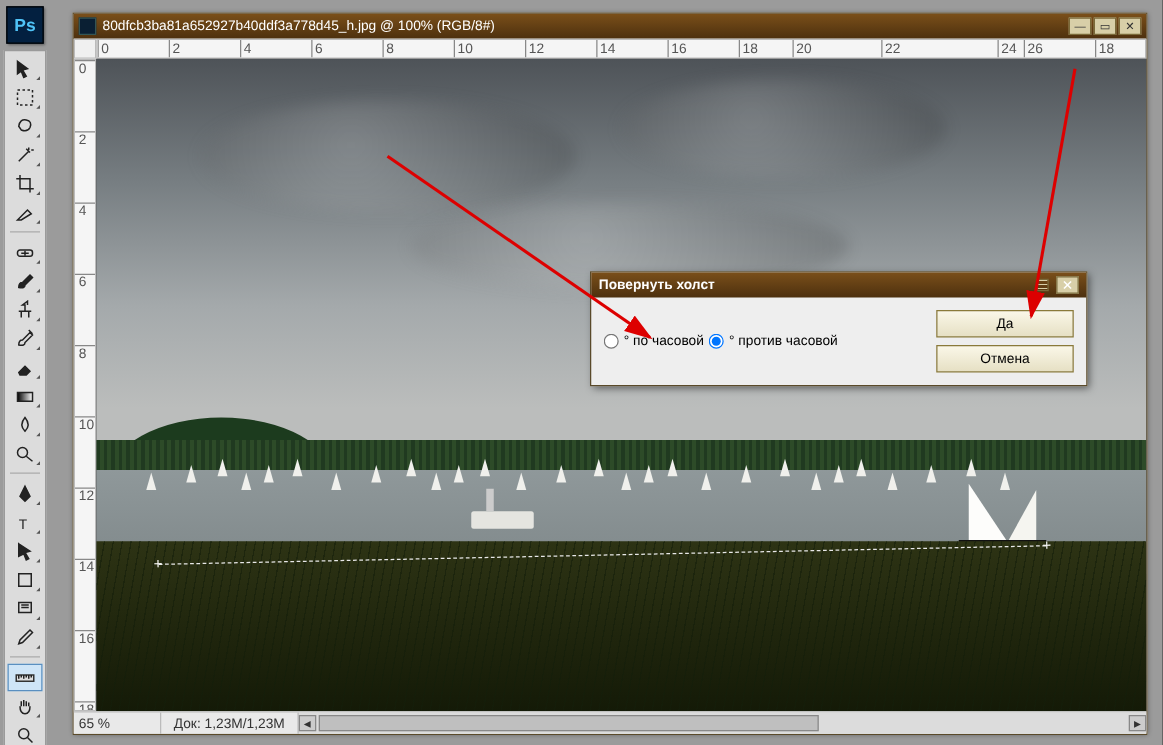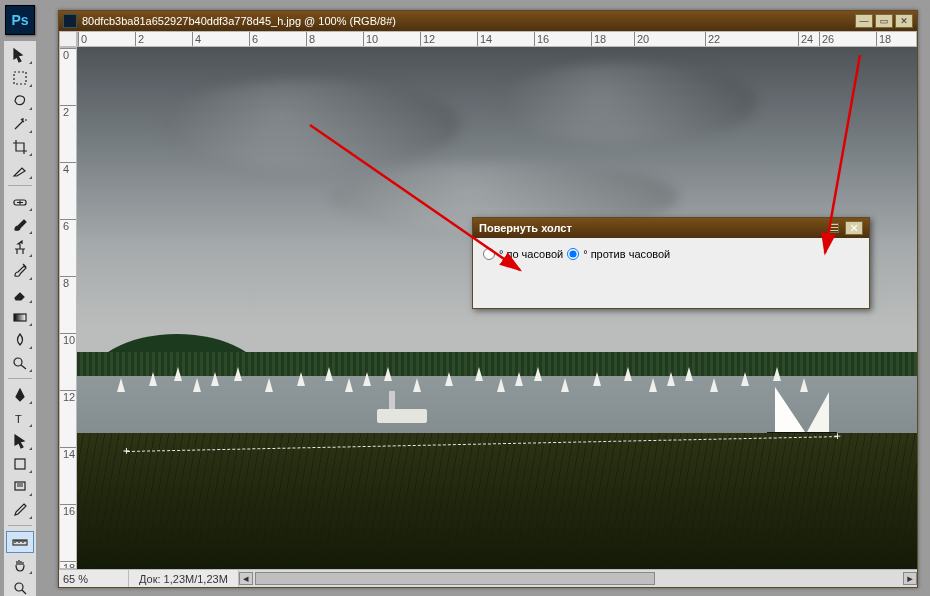--- a/index.html
+++ b/index.html
@@ -417,20 +417,24 @@
     <div class="col2">
       <label>
           <input type="radio" name="dir" style="">
           <span>° по часовой</span>
         </label>
       <label>
           <input type="radio" name="dir" checked="" style="">
           <span>° против часовой</span>
         </label>
     </div>
+    <div class="col3">
+      <button class="btn">Да</button>
+      <button class="btn">Отмена</button>
+    </div>
   </div>
 </div>
 
 <div class="arrow" style="left:310px;top:125px;">
   <svg width="230" height="160">
       <defs>
         <marker id="ah1" markerWidth="10" markerHeight="10" refX="8" refY="3" orient="auto">
           <path d="M0 0 L9 3 L0 6 Z" fill="#d00"></path>
         </marker>
       </defs>

